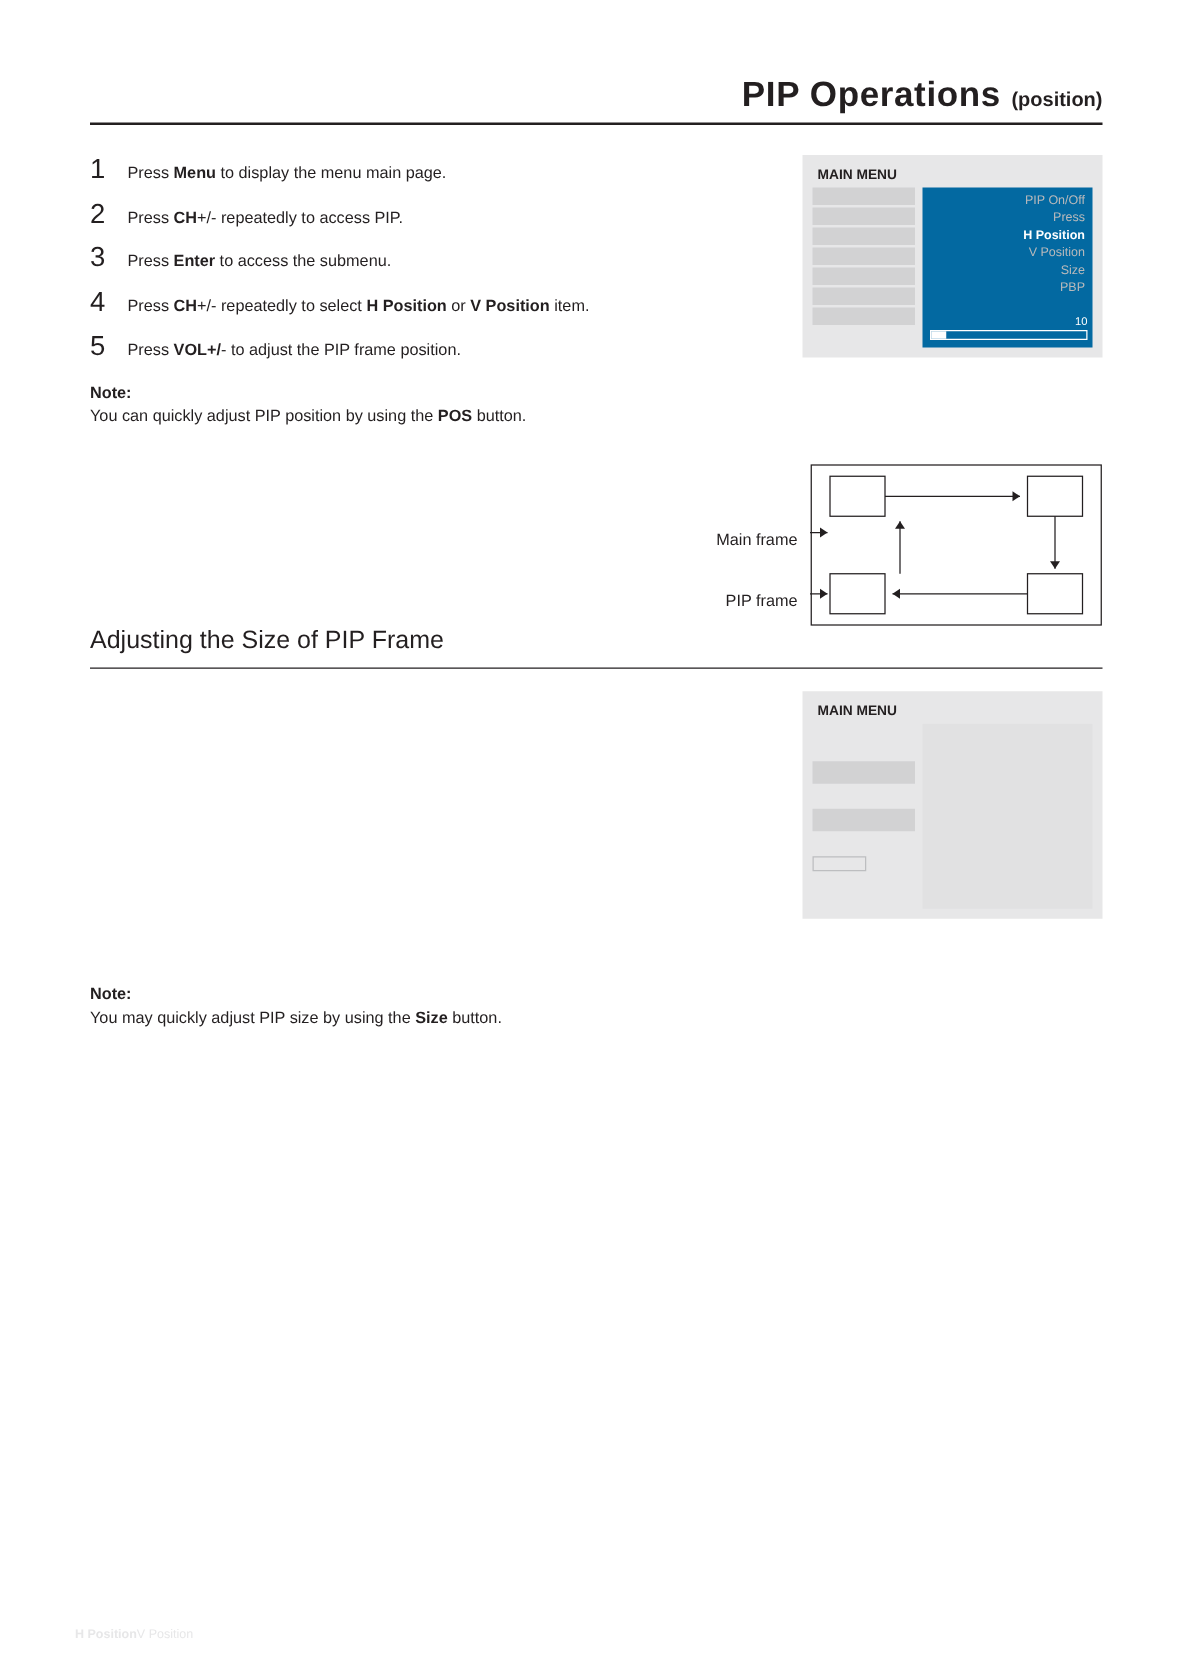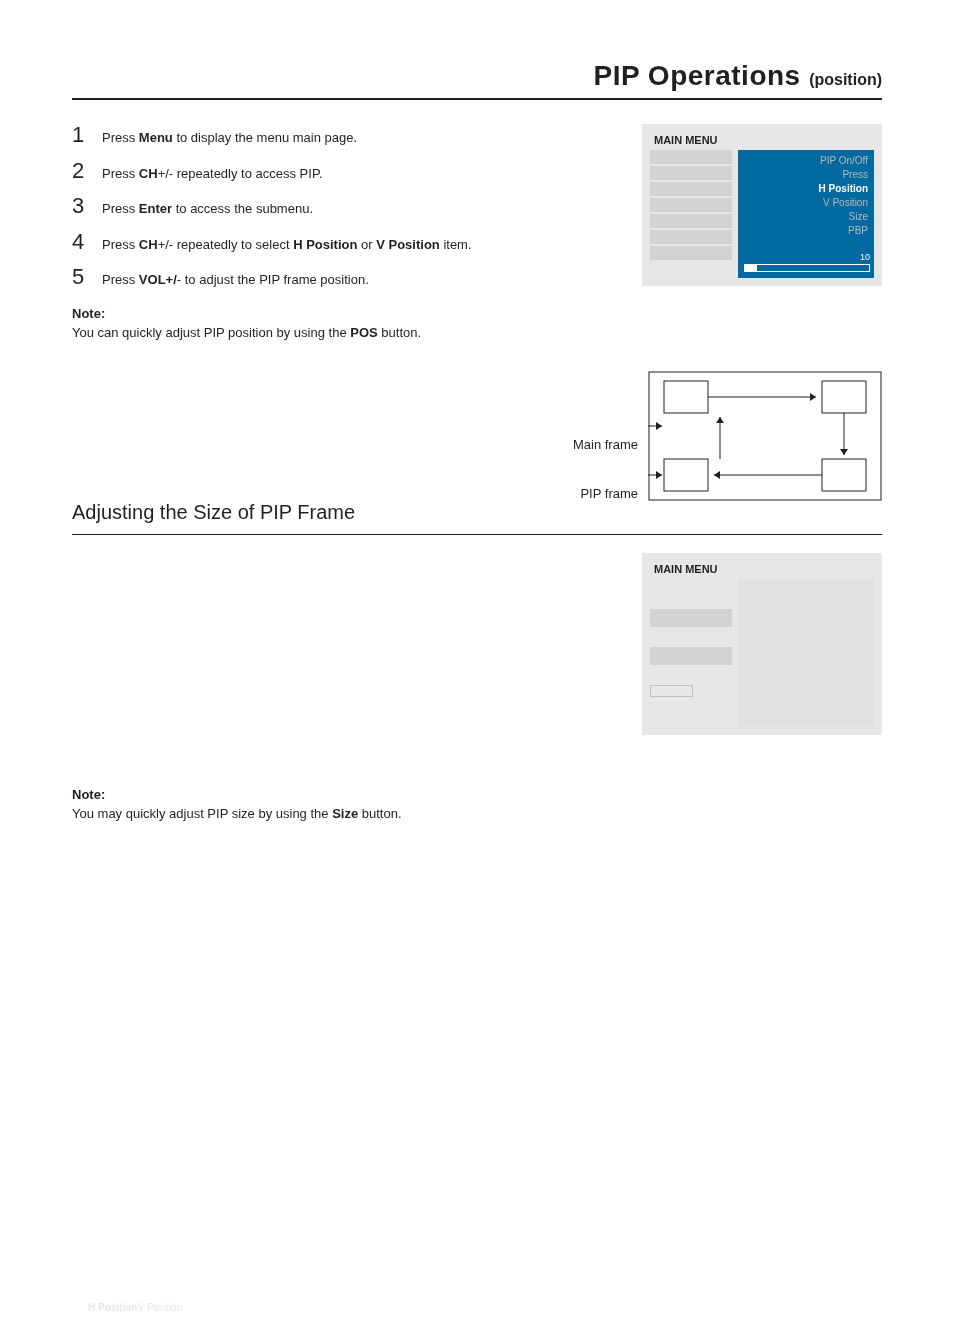--- a/index.html
+++ b/index.html
@@ -150,38 +150,38 @@
     left: 6px;
     right: 4px;
   }
 
   
   .diagram-wrap {
     display: flex;
     justify-content: flex-end;
     margin-top: 28px;
     gap: 10px;
-    align-items: flex-end;
+    align-items: center;
   }
   .diagram-labels {
     text-align: right;
     font-size: 13px;
     padding-top: 40px;
   }
   .diag-label-main { margin-bottom: 34px; }
   .diag-svg {
     flex-shrink: 0;
   }
 
   .section-gap { }
 
   .footer {
     position: absolute;
     bottom: 20px;
-    left: 88px;
+    left: 60px;
     font-size: 10px;
     color: #e7e7e8;
   }
   .footer .fh { font-weight: bold; }
 </style>
 </head>
 <body>
 
 <div class="page">
   <div class="page-header">

